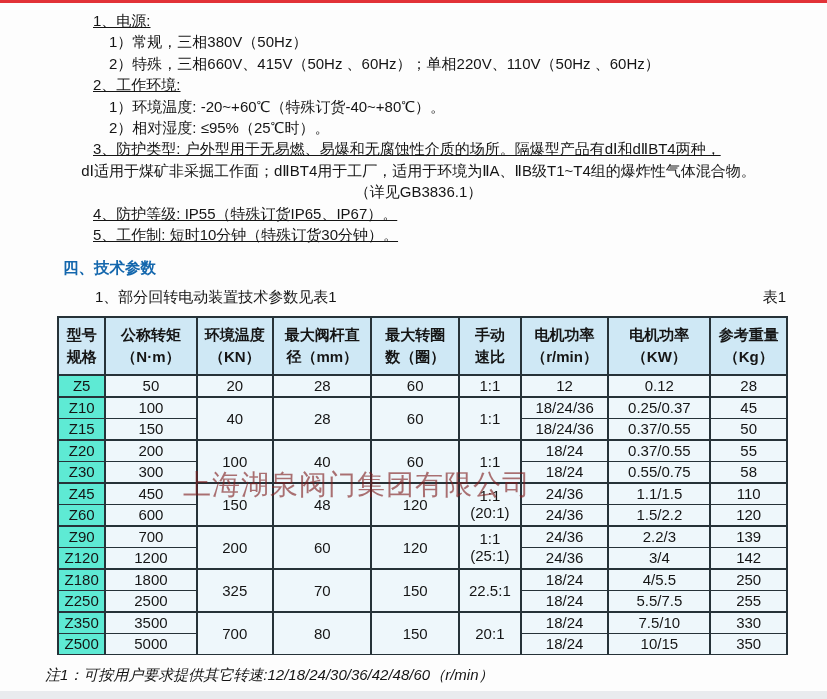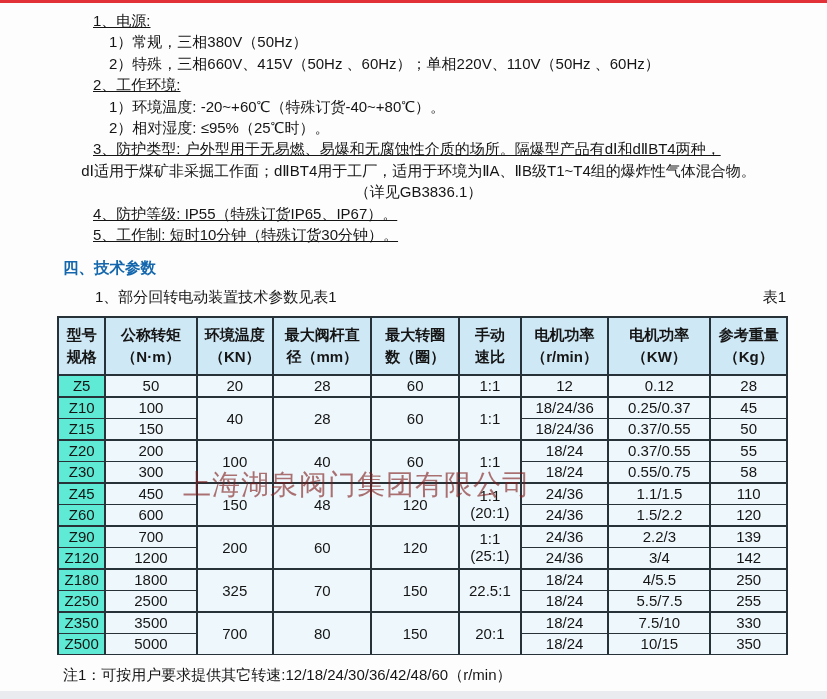--- a/index.html
+++ b/index.html
@@ -32,21 +32,21 @@
   td {
     background:#eef7fb; font-size:15px; height:20px;
     padding:0 1px; line-height:1.15; border-top-width:1px;
   }
   td.model { background:#5eead4; }
   tr.grp td { border-top-width:2px; }
   .watermark {
     position:absolute; left:126px; top:150px; pointer-events:none;
     font-size:28px; color:#7f1d1d; opacity:0.62; letter-spacing:1px; white-space:nowrap;
   }
-  .note { margin:11px 0 0 33px; font-size:15px; }
+  .note { margin:11px 0 0 15px; font-size:15px;font-style:italic; }
   .bottom-strip { position:absolute; left:0; bottom:0; width:100%; height:8px; background:#e9ebee; }
 </style>
 </head>
 <body>
 
 <div class="topbar"></div>
 
 <div class="content">
 
   <div class="spec">

